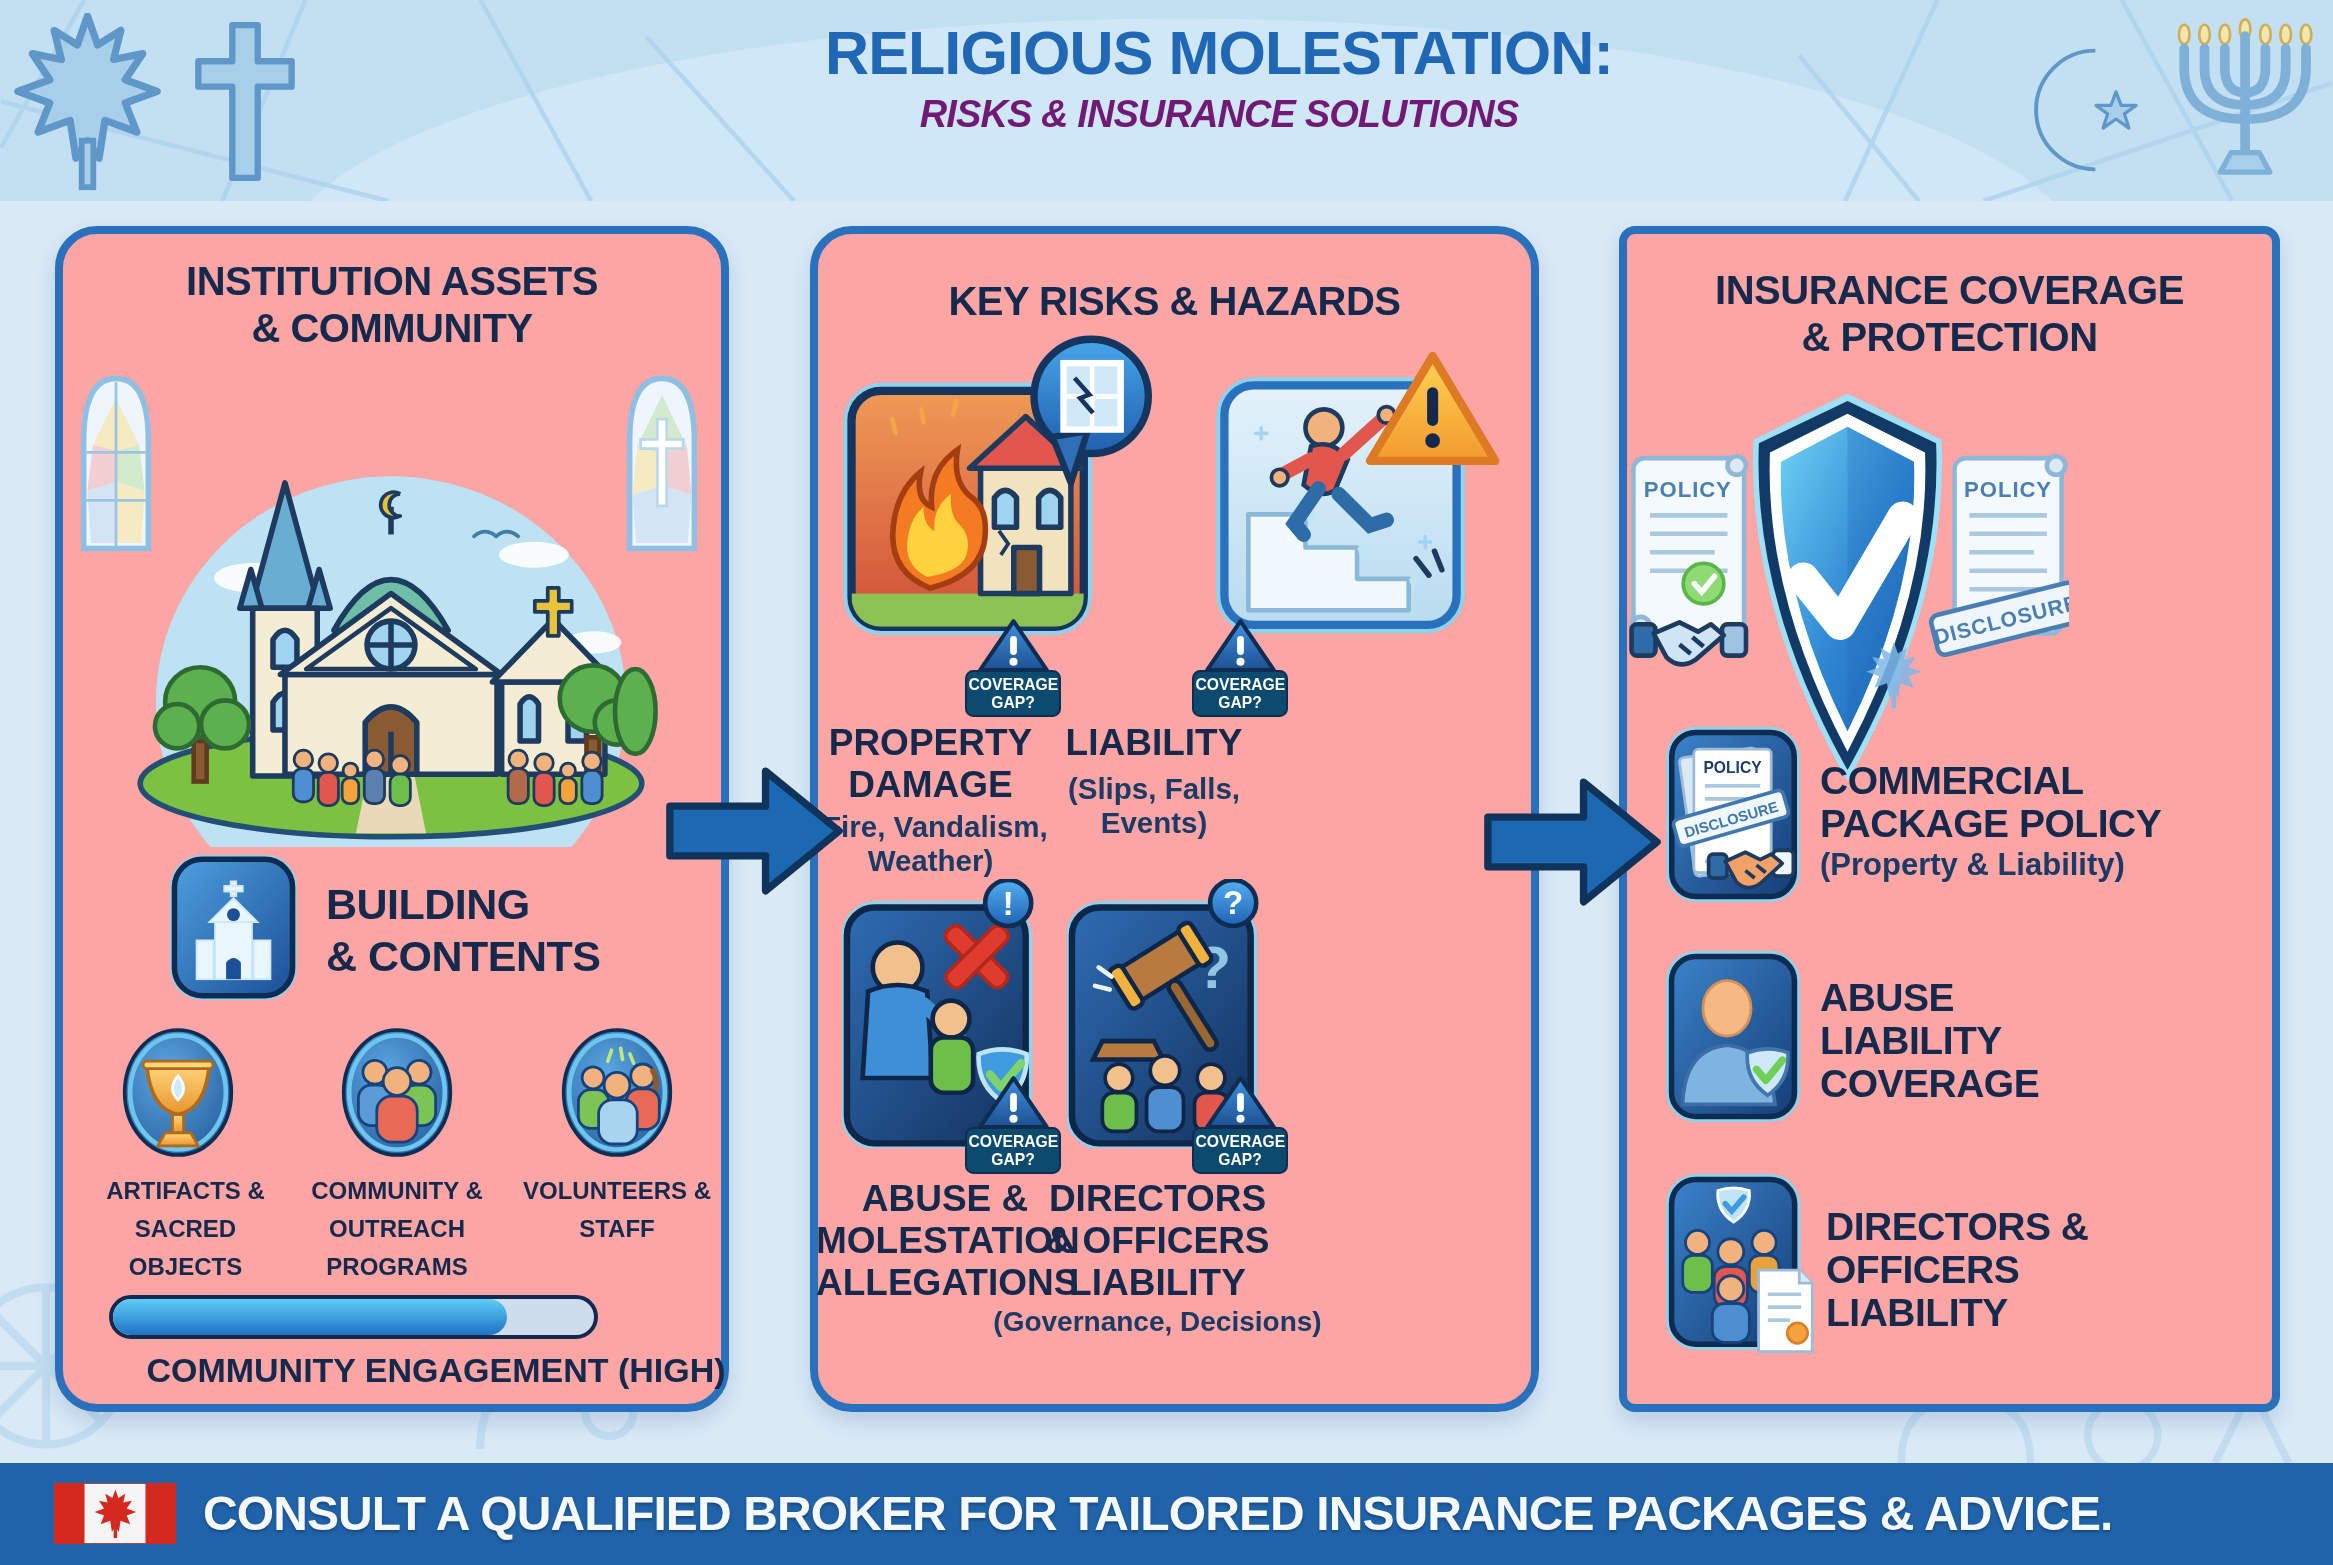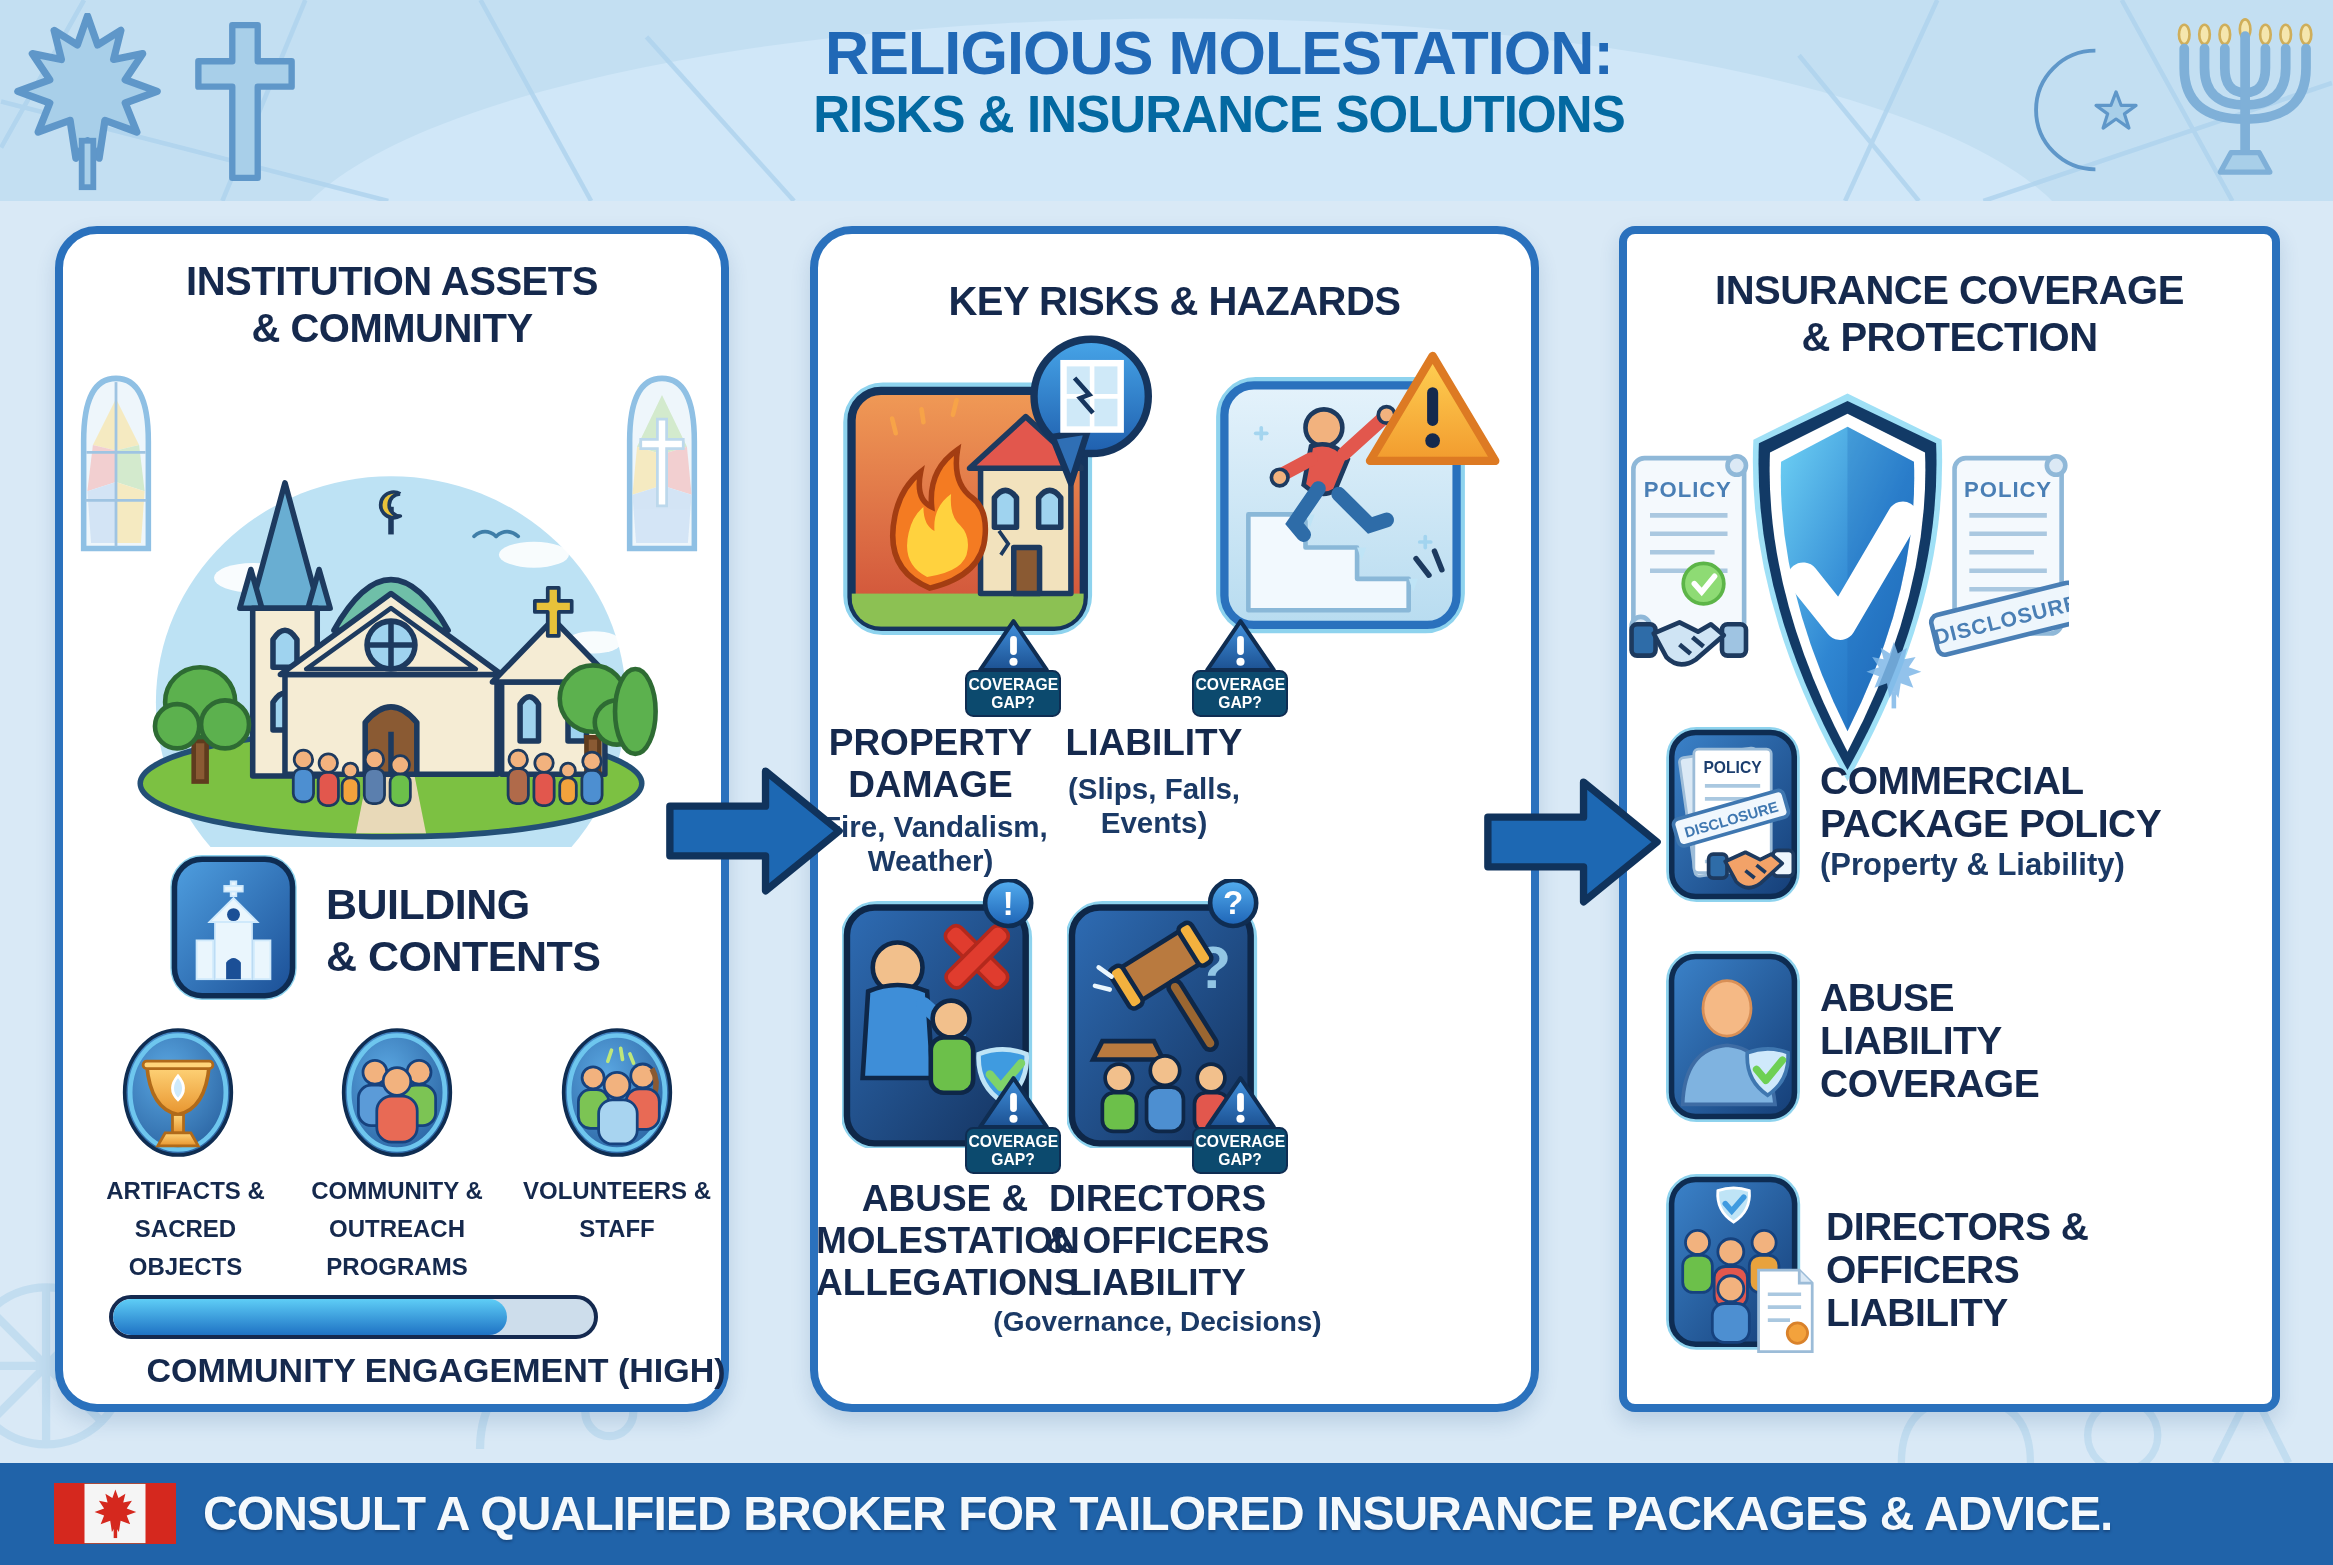--- a/index.html
+++ b/index.html
@@ -3,23 +3,23 @@
 <meta charset="utf-8">
 <style>
   html,body{margin:0;padding:0;background:#d9e9f6;}
   .canvas{position:relative;width:2333px;height:1565px;overflow:hidden;
           font-family:"Liberation Sans",sans-serif;background:#d9e9f6;}
   .abs{position:absolute;}
   
   .header{position:absolute;left:0;top:0;width:2333px;height:201px;background:#c3dff2;overflow:hidden;}
   .header-titles{position:absolute;left:105px;right:0;top:0;text-align:center;}
   .h-line1{margin-top:20px;font-size:61px;font-weight:800;color:#2068b6;letter-spacing:-0.9px;line-height:66px;}
-  .h-line2{font-size:51px;font-weight:800;color:#0369a1;letter-spacing:-0.9px;line-height:57px;}
+  .h-line2{font-size:38px;font-weight:800;color:#701a75;letter-spacing:-0.9px;line-height:57px;font-style:italic;}
   
-  .panel{position:absolute;top:226px;height:1186px;background:#ffffff;border:8.3px solid #2a71bd;
+  .panel{position:absolute;top:226px;height:1186px;background:#fca5a5;border:8.3px solid #2a71bd;
          border-radius:42px;box-shadow:0 9.2px 20px rgba(27,77,133,.16);box-sizing:border-box;}
   .ptitle{position:absolute;left:0;width:100%;text-align:center;font-weight:800;color:#15294d;
           font-size:40px;line-height:47px;letter-spacing:-0.5px;}
   
   .bc-head{position:absolute;font-weight:800;color:#15294d;font-size:43px;line-height:52px;letter-spacing:-0.5px;}
   .asset-label{position:absolute;text-align:center;font-weight:800;color:#15294d;font-size:24px;line-height:38px;}
   .bar{position:absolute;left:102px;top:1287px;width:489px;height:44px;border:4.6px solid #14294f;
        border-radius:24px;background:#cdddeb;overflow:hidden;box-sizing:border-box;}
   .bar-fill{height:100%;border-radius:20px;background:linear-gradient(180deg,#5ecdf6,#1e72c4);}
   .engage{position:absolute;left:55px;top:1343px;width:674px;text-align:center;

